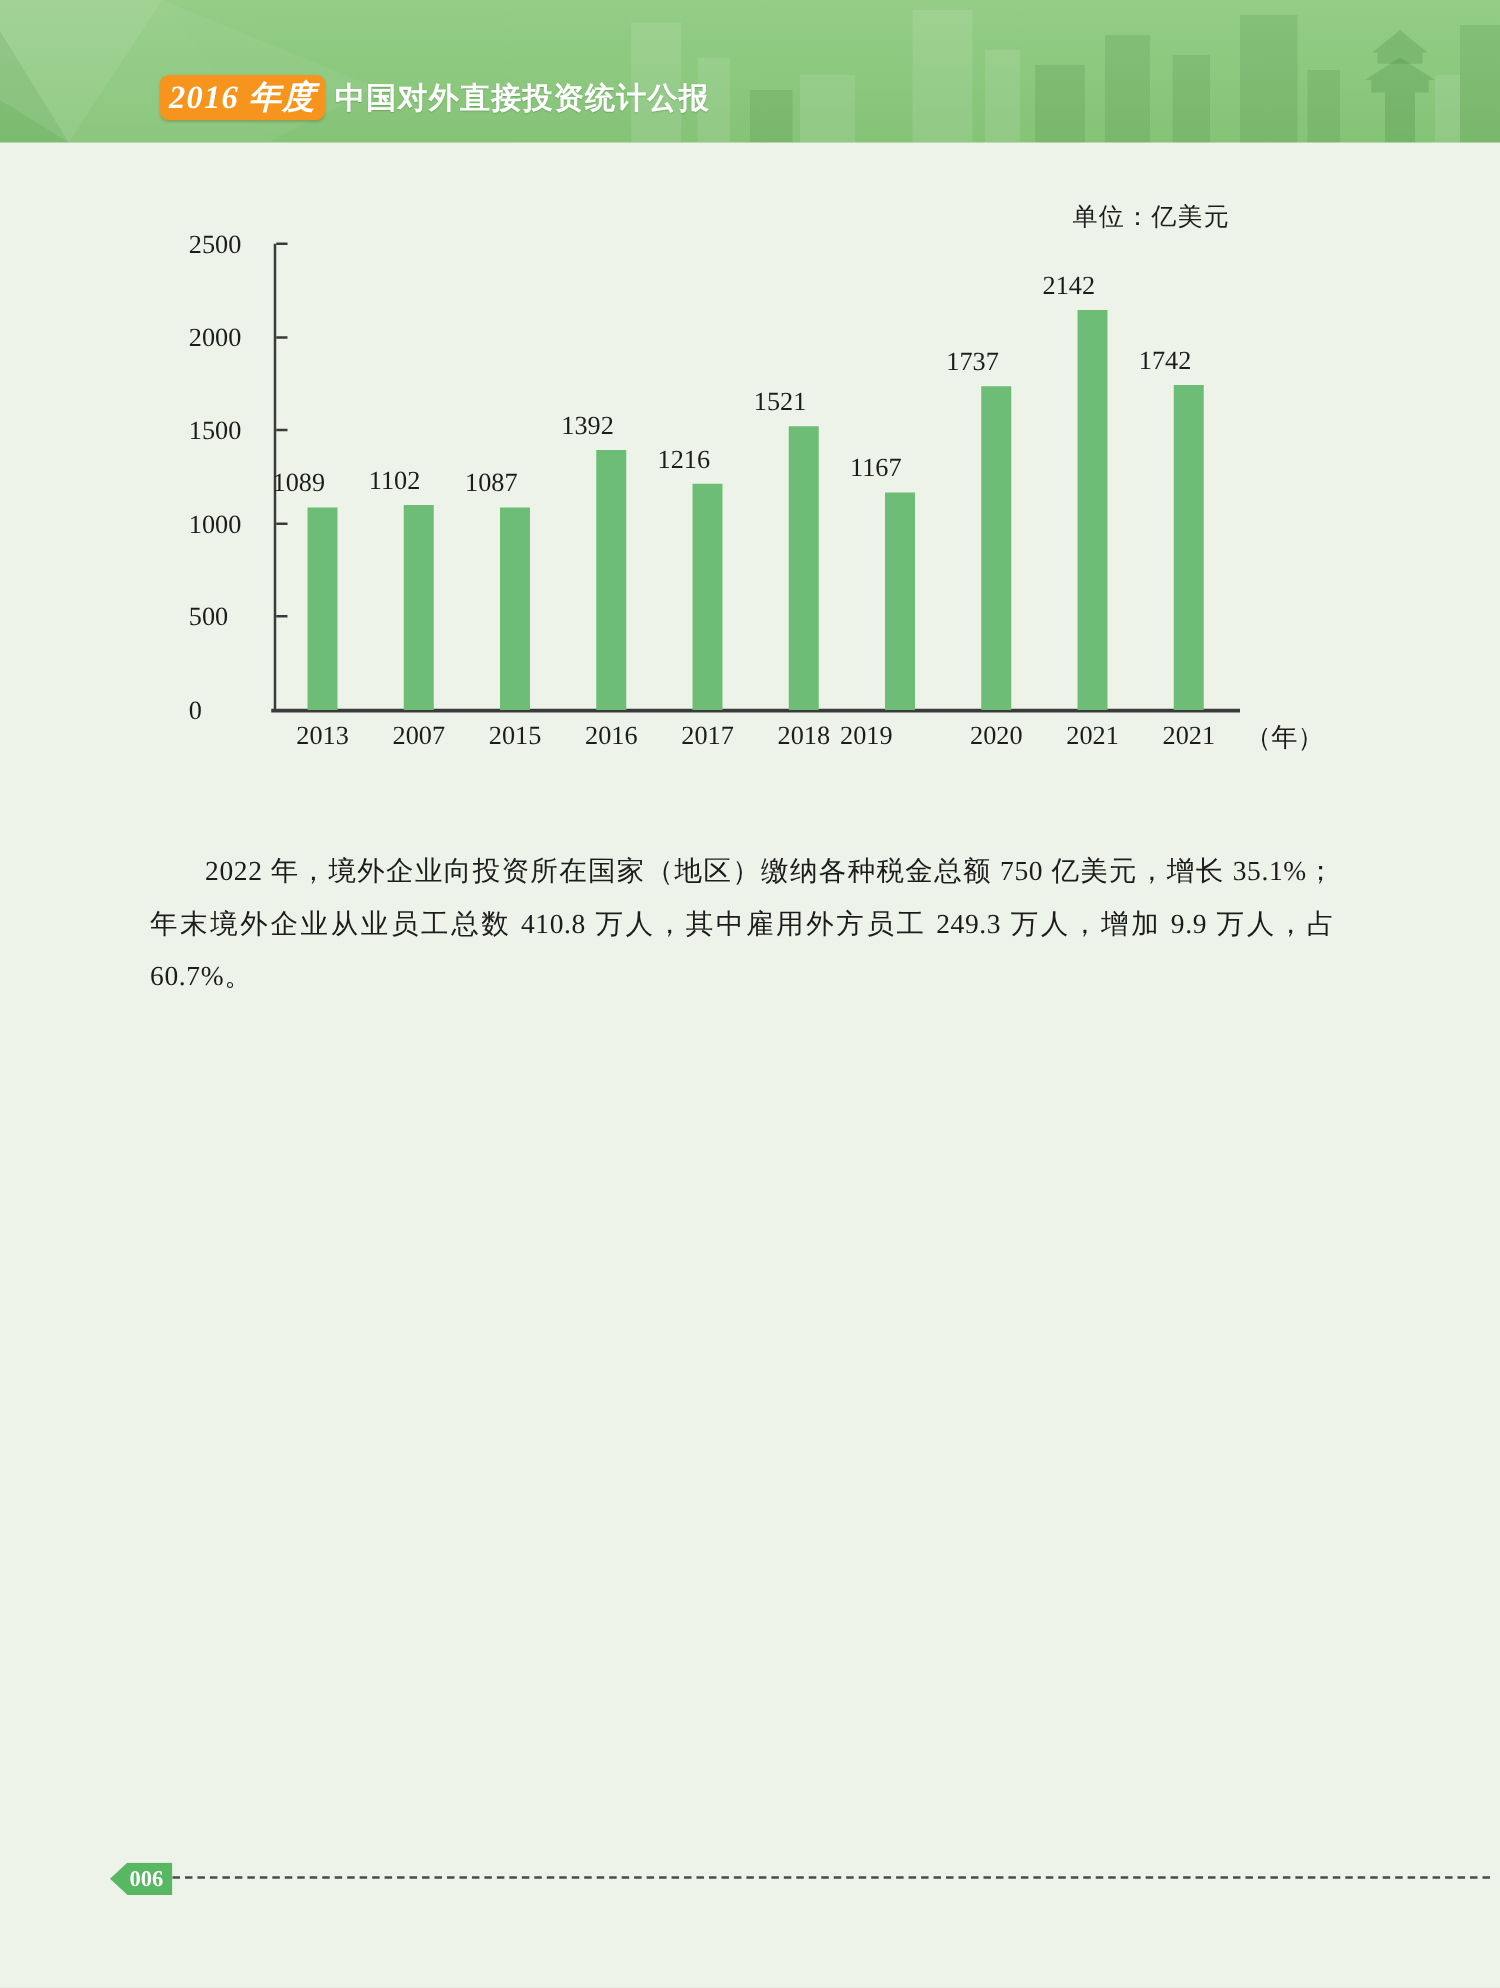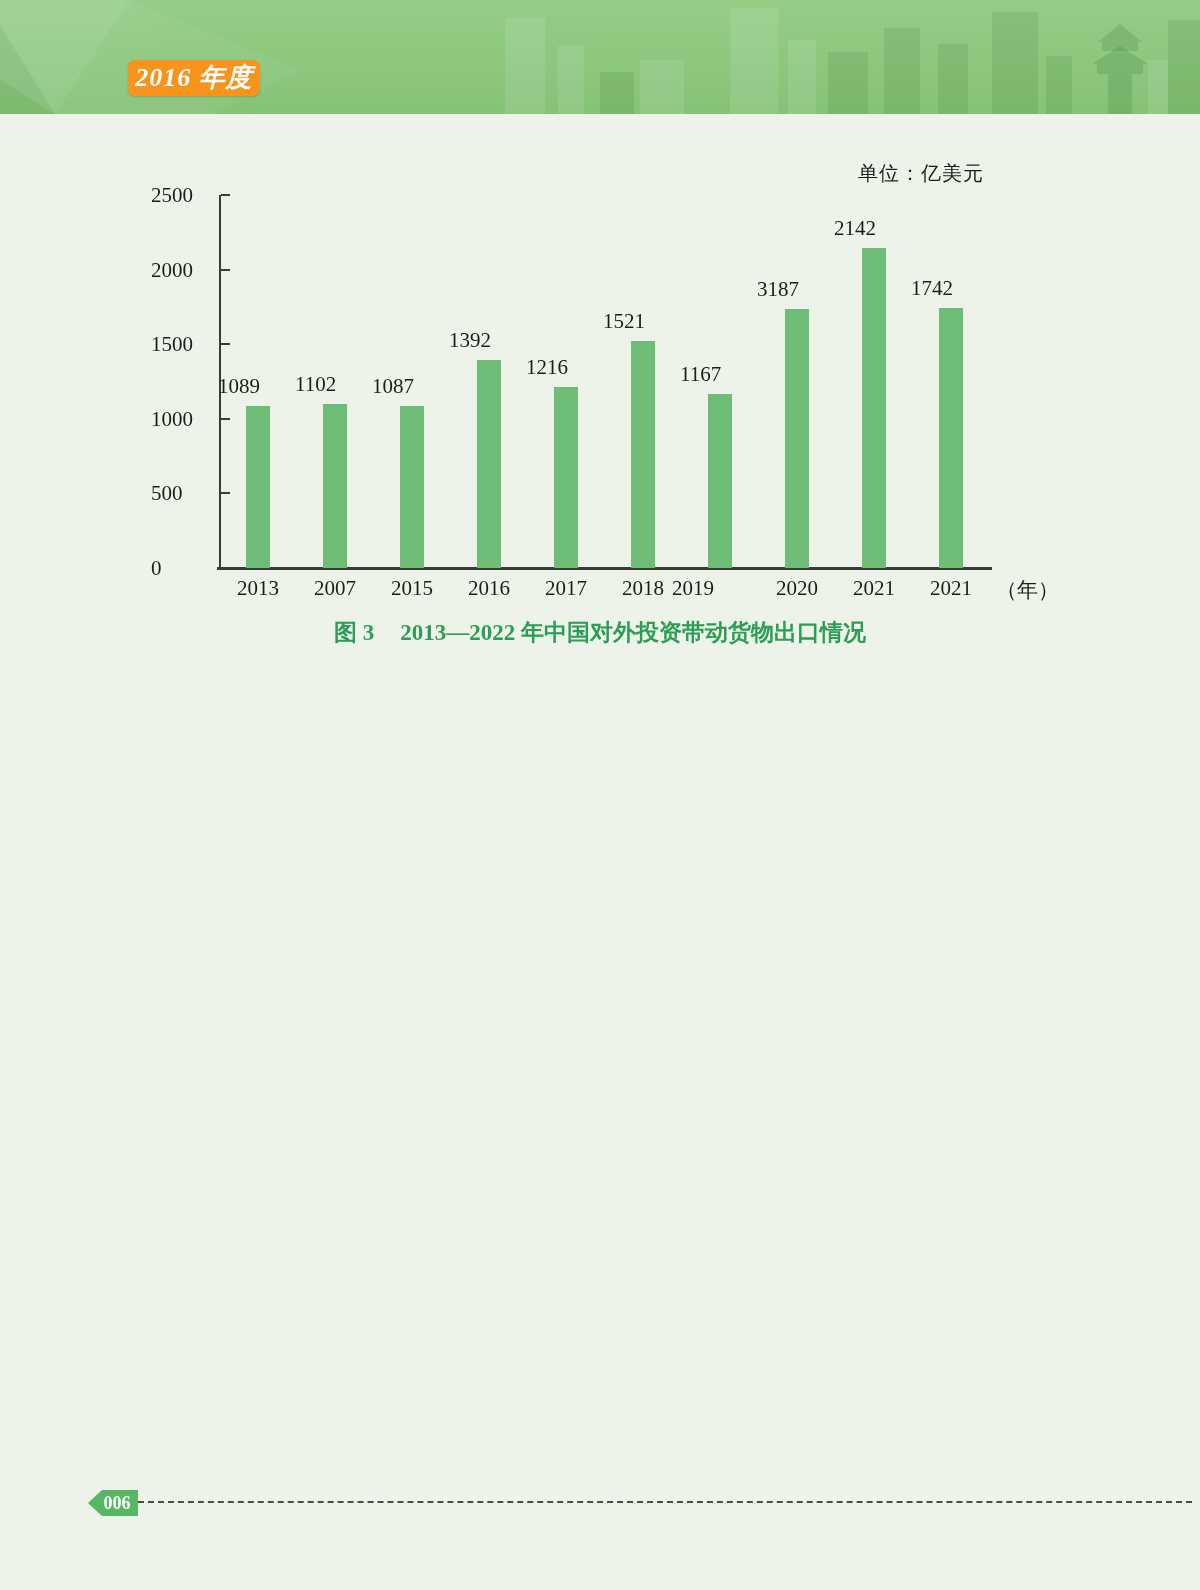--- a/index.html
+++ b/index.html
@@ -136,20 +136,21 @@
         <polygon points="1098,42 1120,24 1142,42"></polygon>
         <rect x="1102" y="42" width="36" height="9"></rect>
         <polygon points="1092,64 1120,46 1148,64"></polygon>
         <rect x="1097" y="64" width="46" height="10"></rect>
         <rect x="1108" y="74" width="24" height="40"></rect>
       </g>
     </svg>
     <div class="badge">
       <span>2016 年度</span>
     </div>
+    <div class="banner-title">中国对外直接投资统计公报</div>
   </header>
 
   <div class="unit-label">单位：亿美元</div>
 
   <div class="plot" id="plot">
     <div class="y-axis"></div>
     <div class="x-axis"></div>
   <div class="ytick-label" style="top: 360px;">0</div>
       <div class="ytick-label" style="top: 285.4px;">500</div>
       <div class="ytick-mark" style="top: 297.4px;"></div>
@@ -176,35 +177,33 @@
       <div class="bar" style="left: 335px; height: 181.427px;"></div>
       <div class="bar-value" style="left: 307px; bottom: 189.427px;">1216</div>
       <div class="xtick-label" style="left: 307px;">2017</div>
       <div class="bar" style="left: 412px; height: 226.933px;"></div>
       <div class="bar-value" style="left: 384px; bottom: 234.933px;">1521</div>
       <div class="xtick-label" style="left: 384px;">2018</div>
       <div class="bar" style="left: 489px; height: 174.116px;"></div>
       <div class="bar-value" style="left: 461px; bottom: 182.116px;">1167</div>
       <div class="xtick-label" style="left: 434px;">2019</div>
       <div class="bar" style="left: 566px; height: 259.16px;"></div>
-      <div class="bar-value" style="left: 538px; bottom: 267.16px;">3187</div>
+      <div class="bar-value" style="left: 538px; bottom: 267.16px;">1737</div>
       <div class="xtick-label" style="left: 538px;">2020</div>
       <div class="bar" style="left: 643px; height: 319.586px;"></div>
       <div class="bar-value" style="left: 615px; bottom: 327.586px;">2142</div>
       <div class="xtick-label" style="left: 615px;">2021</div>
       <div class="bar" style="left: 720px; height: 259.906px;"></div>
       <div class="bar-value" style="left: 692px; bottom: 267.906px;">1742</div>
       <div class="xtick-label" style="left: 692px;">2021</div>
       <div class="x-suffix">（年）</div>
     </div>
 
-  <div class="caption">
-    <span class="fig-no">图 3</span><span>2013—2022 年中国对外投资带动货物出口情况</span>
-  </div>
-
+
+  <p class="body-text">2022 年，境外企业向投资所在国家（地区）缴纳各种税金总额 750 亿美元，增长 35.1%；年末境外企业从业员工总数 410.8 万人，其中雇用外方员工 249.3 万人，增加 9.9 万人，占 60.7%。</p>
 
   <footer>
     <div class="page-tag">
       <span>006</span>
     </div>
     <div class="dashed-line"></div>
   </footer>
 
 </div>
 

